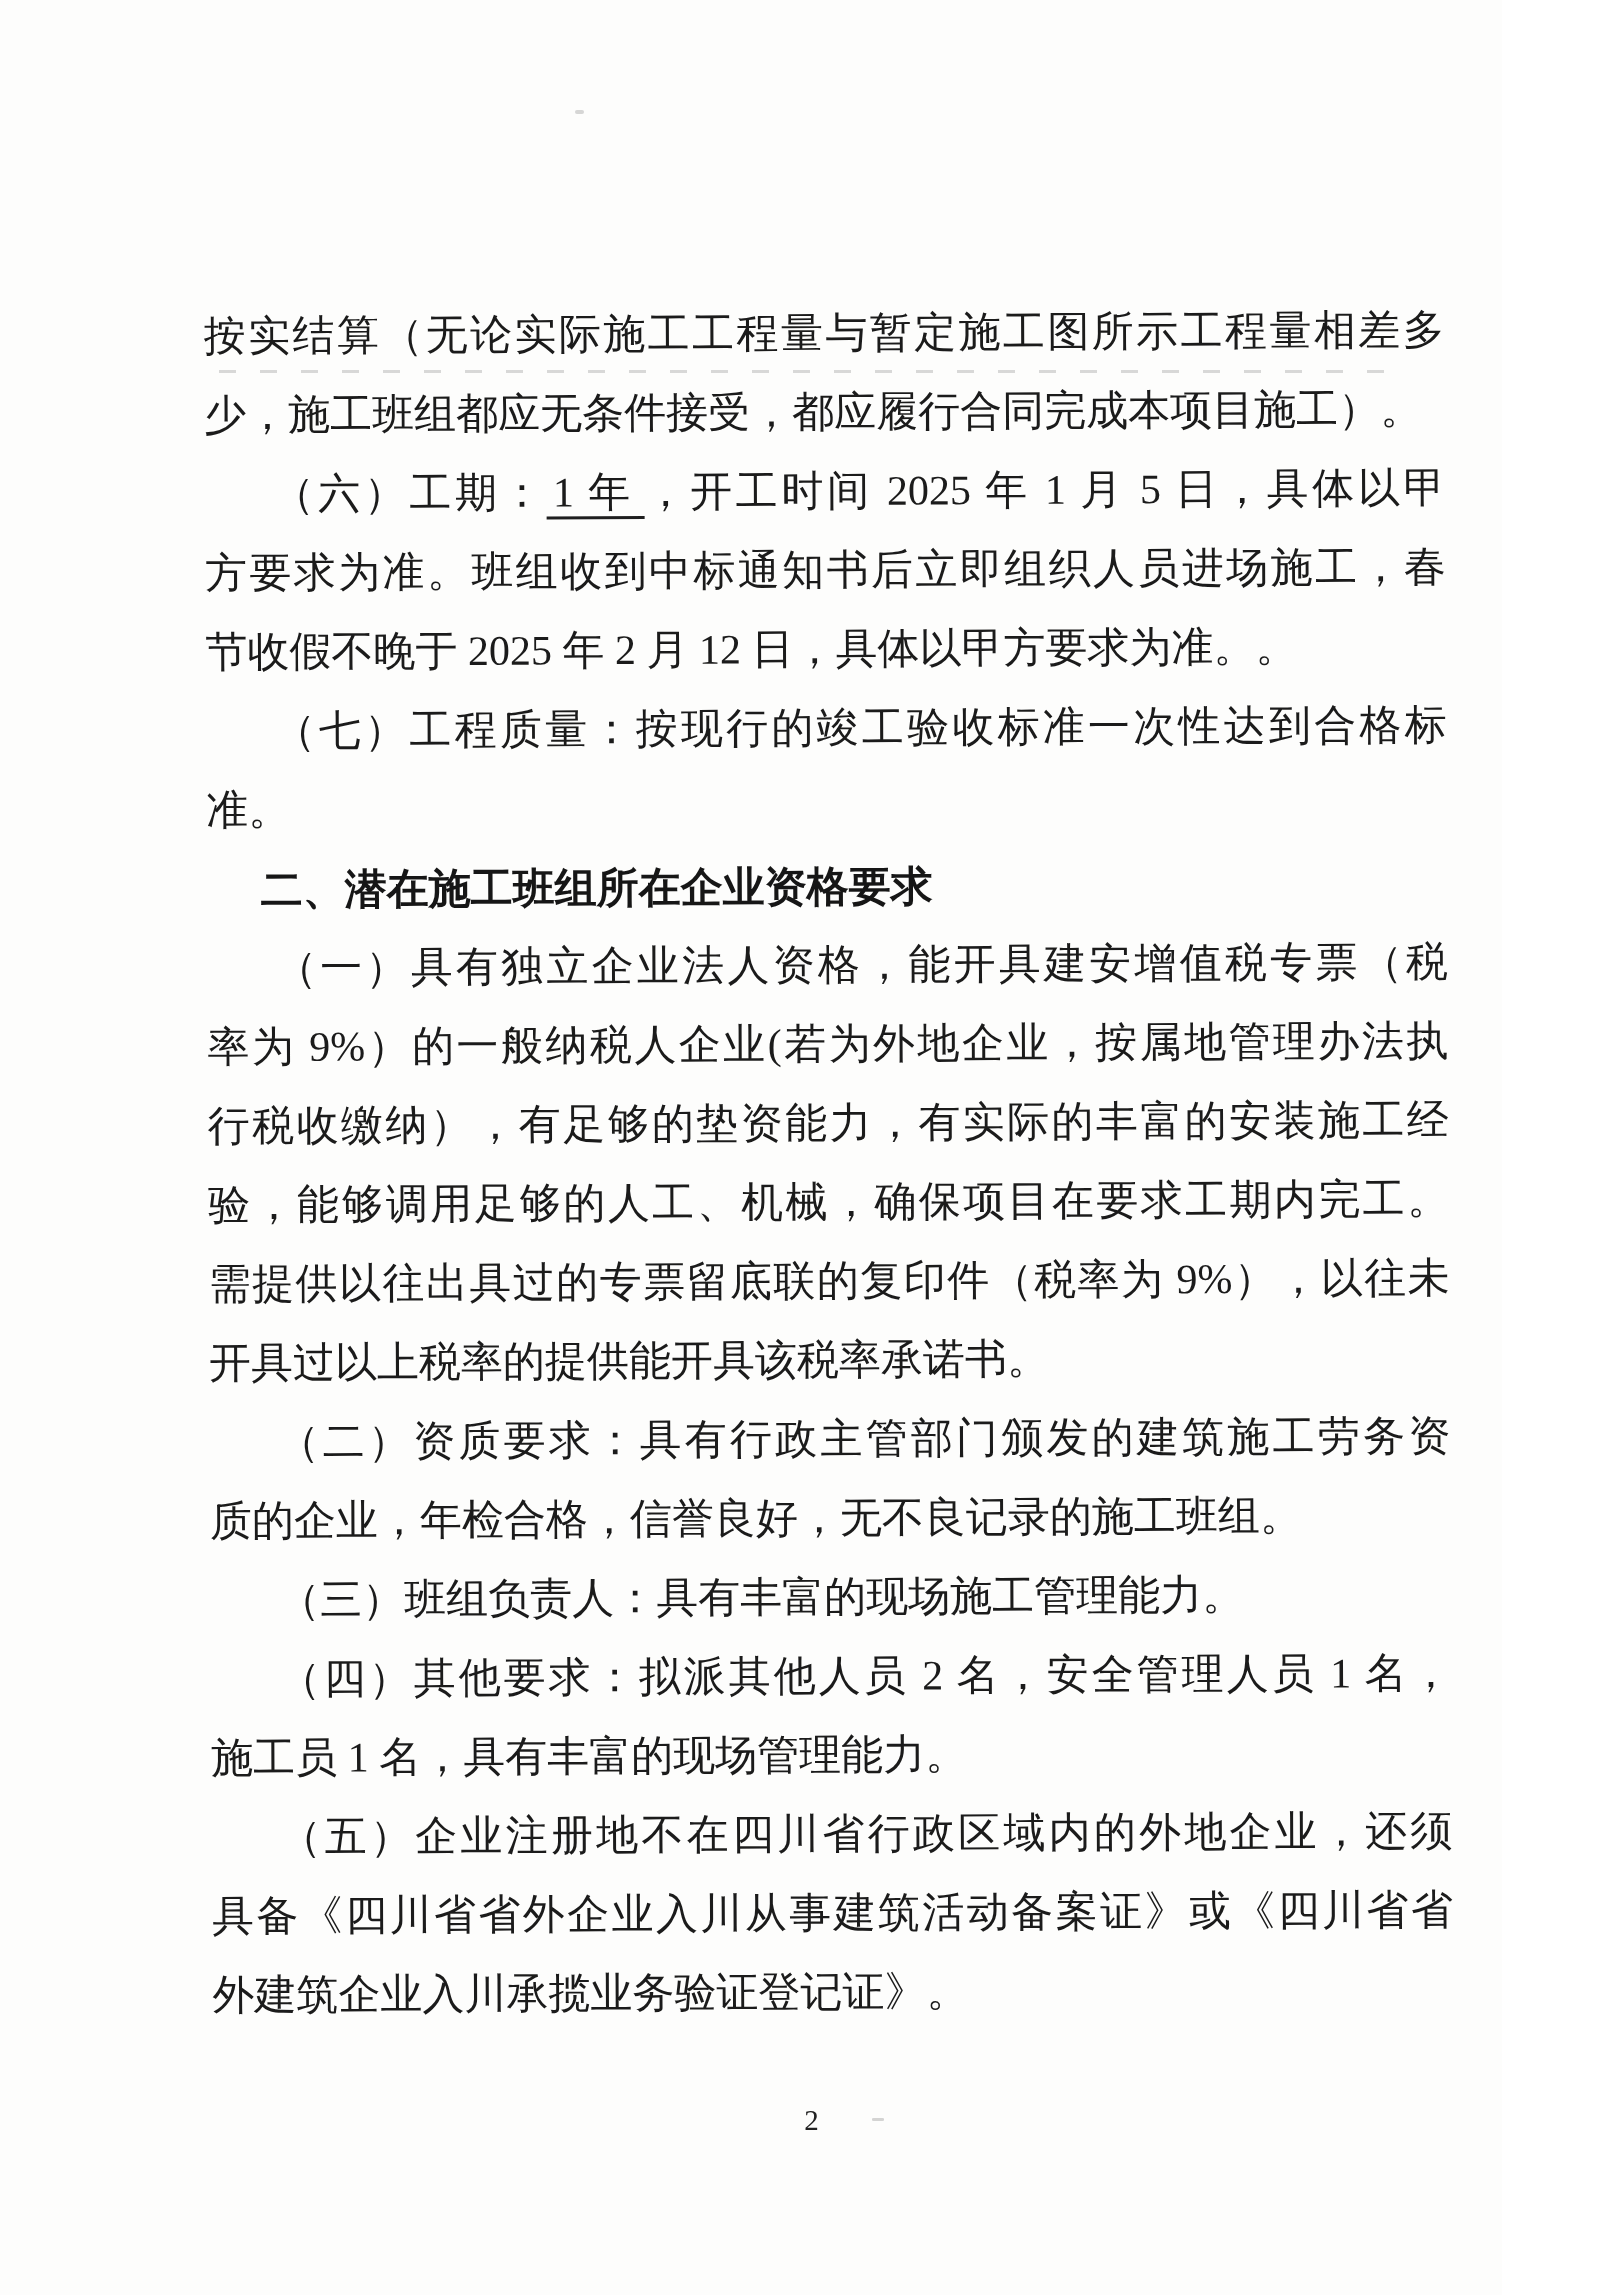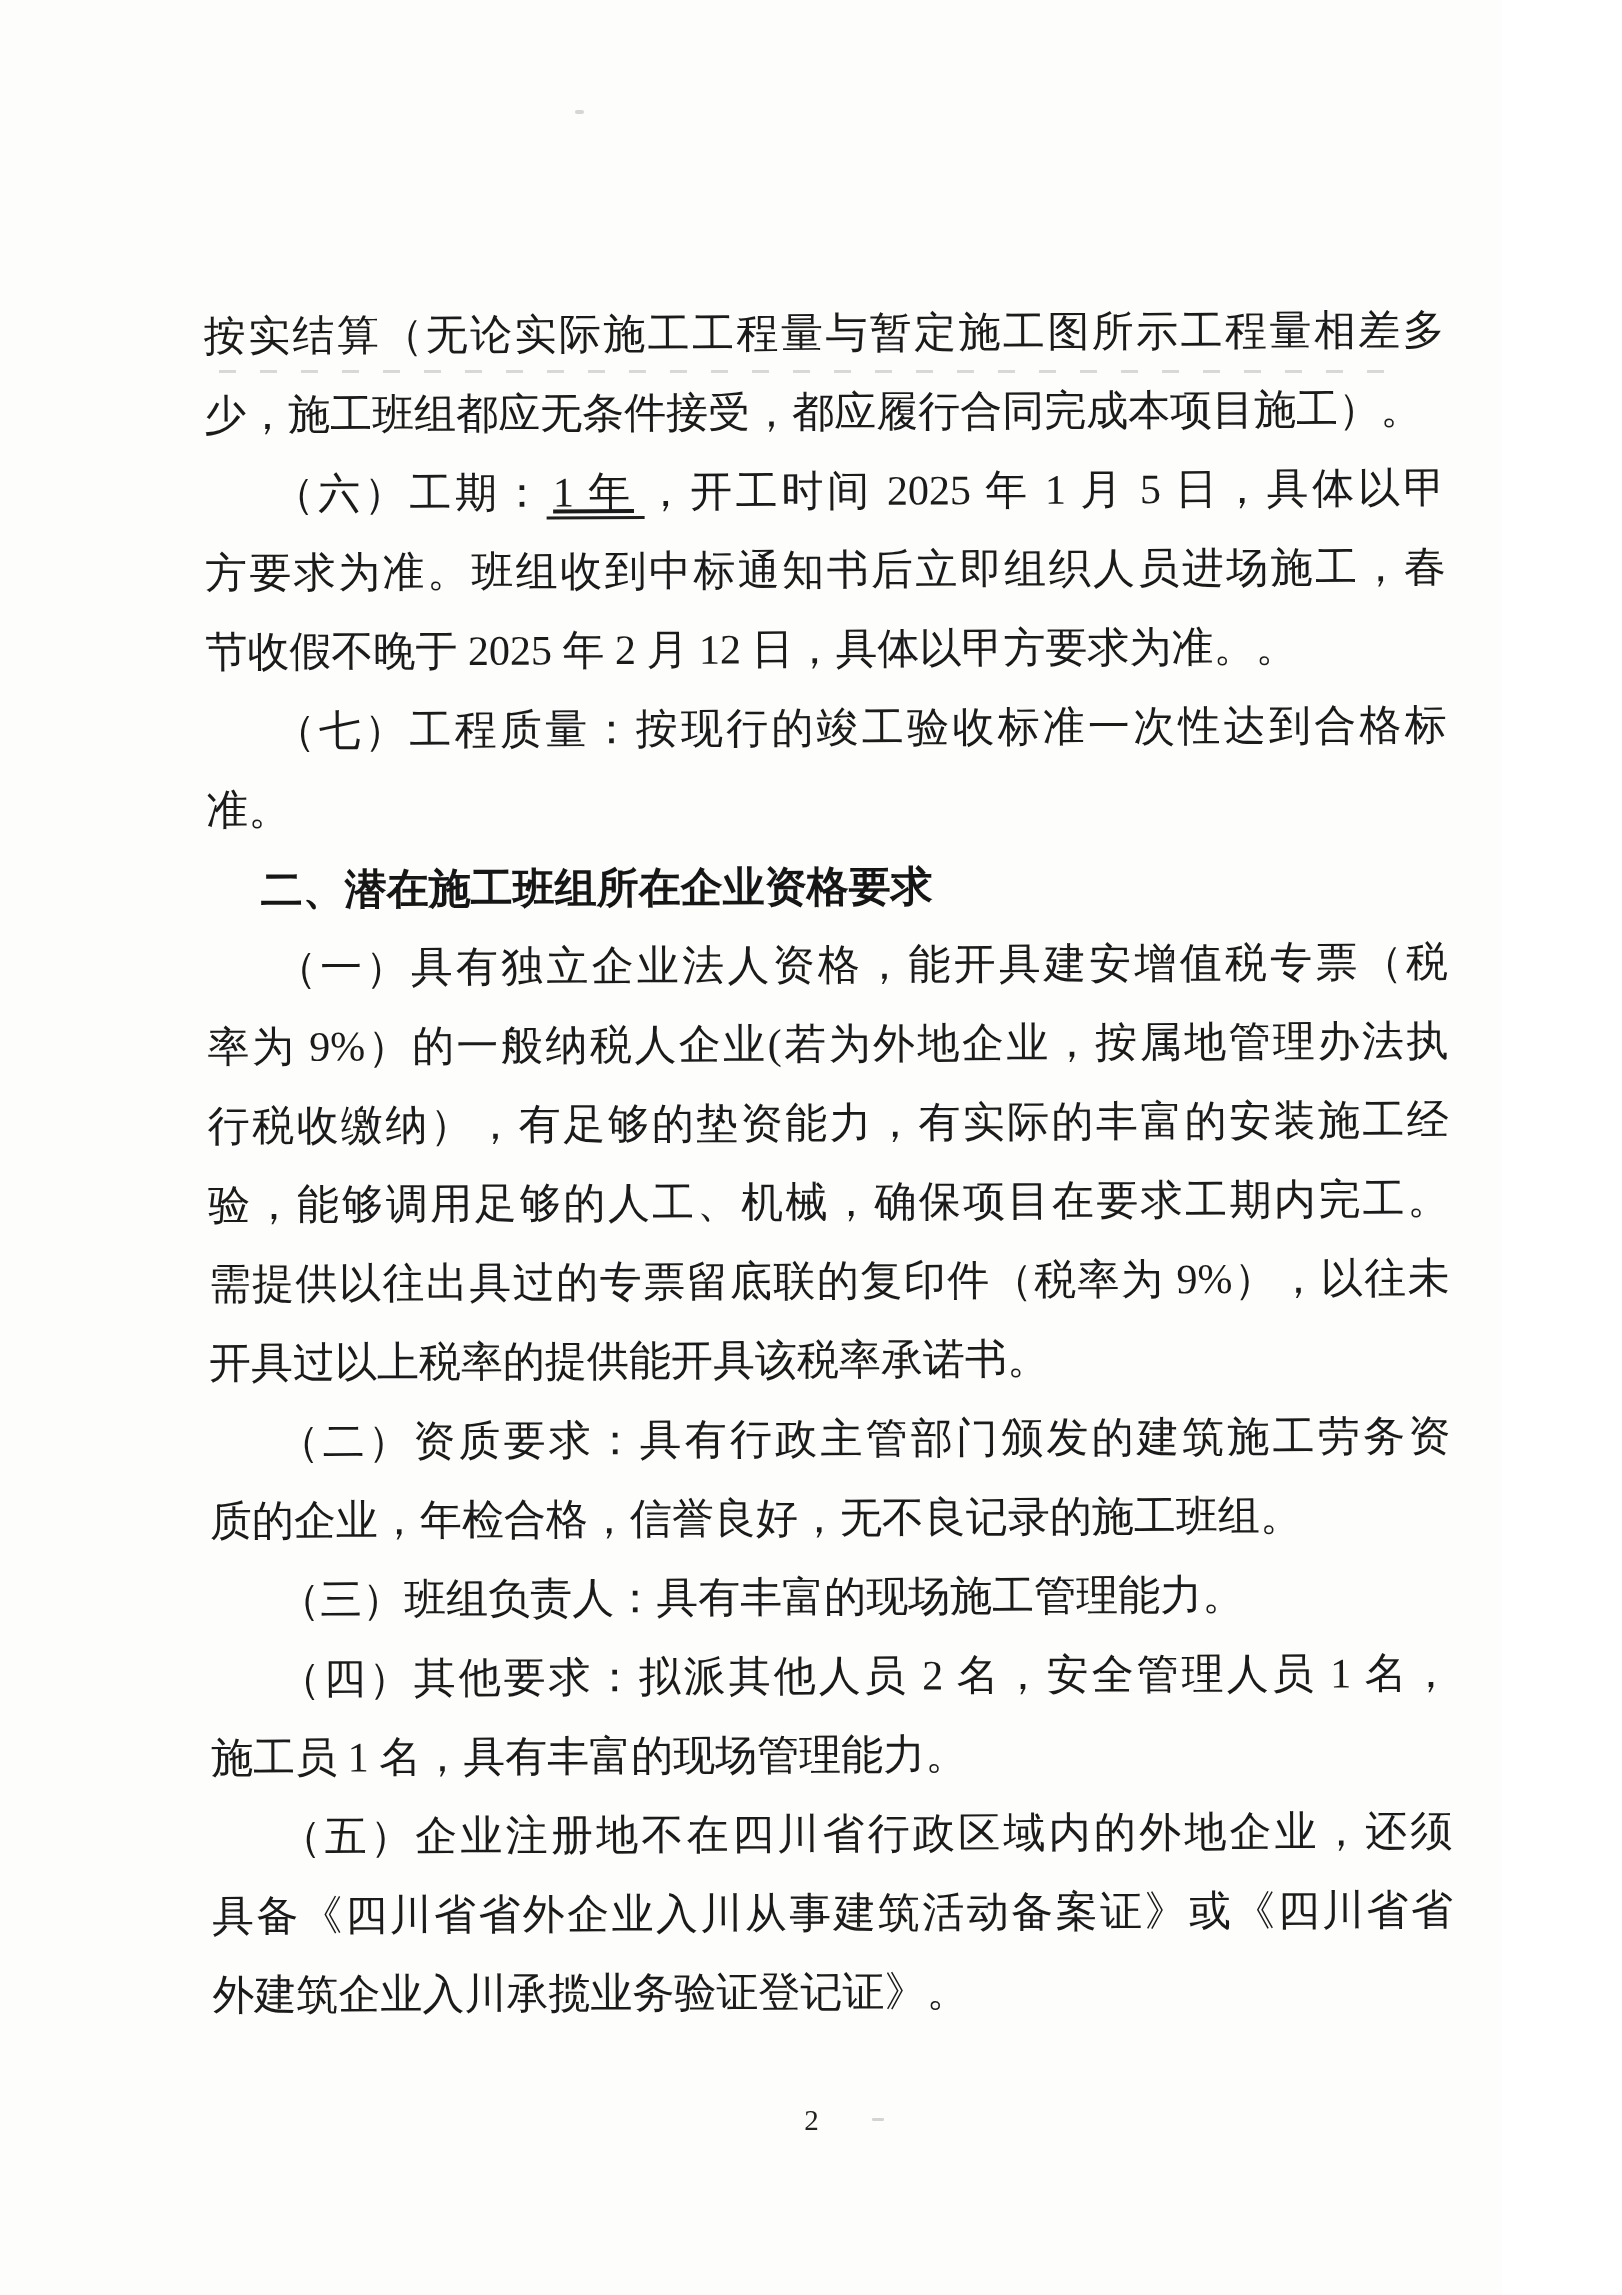--- a/index.html
+++ b/index.html
@@ -39,21 +39,20 @@
   }
   .heading {
     text-indent: 54px;
     font-family: "Liberation Sans", "DejaVu Sans", sans-serif;
     font-weight: 700;
     color: #161616;
   }
   .uline {
     border-bottom: 3.3px solid #1f1f1f;
     padding: 0 10.5px 1.3px 6.5px;
-    text-decoration: underline;
   }
   .page-num {
     position: absolute;
     top: 2104px;
     left: 0;
     width: 1623px;
     text-align: center;
     font-family: "Liberation Serif", "DejaVu Serif", serif;
     font-size: 29px;
     color: #222;

